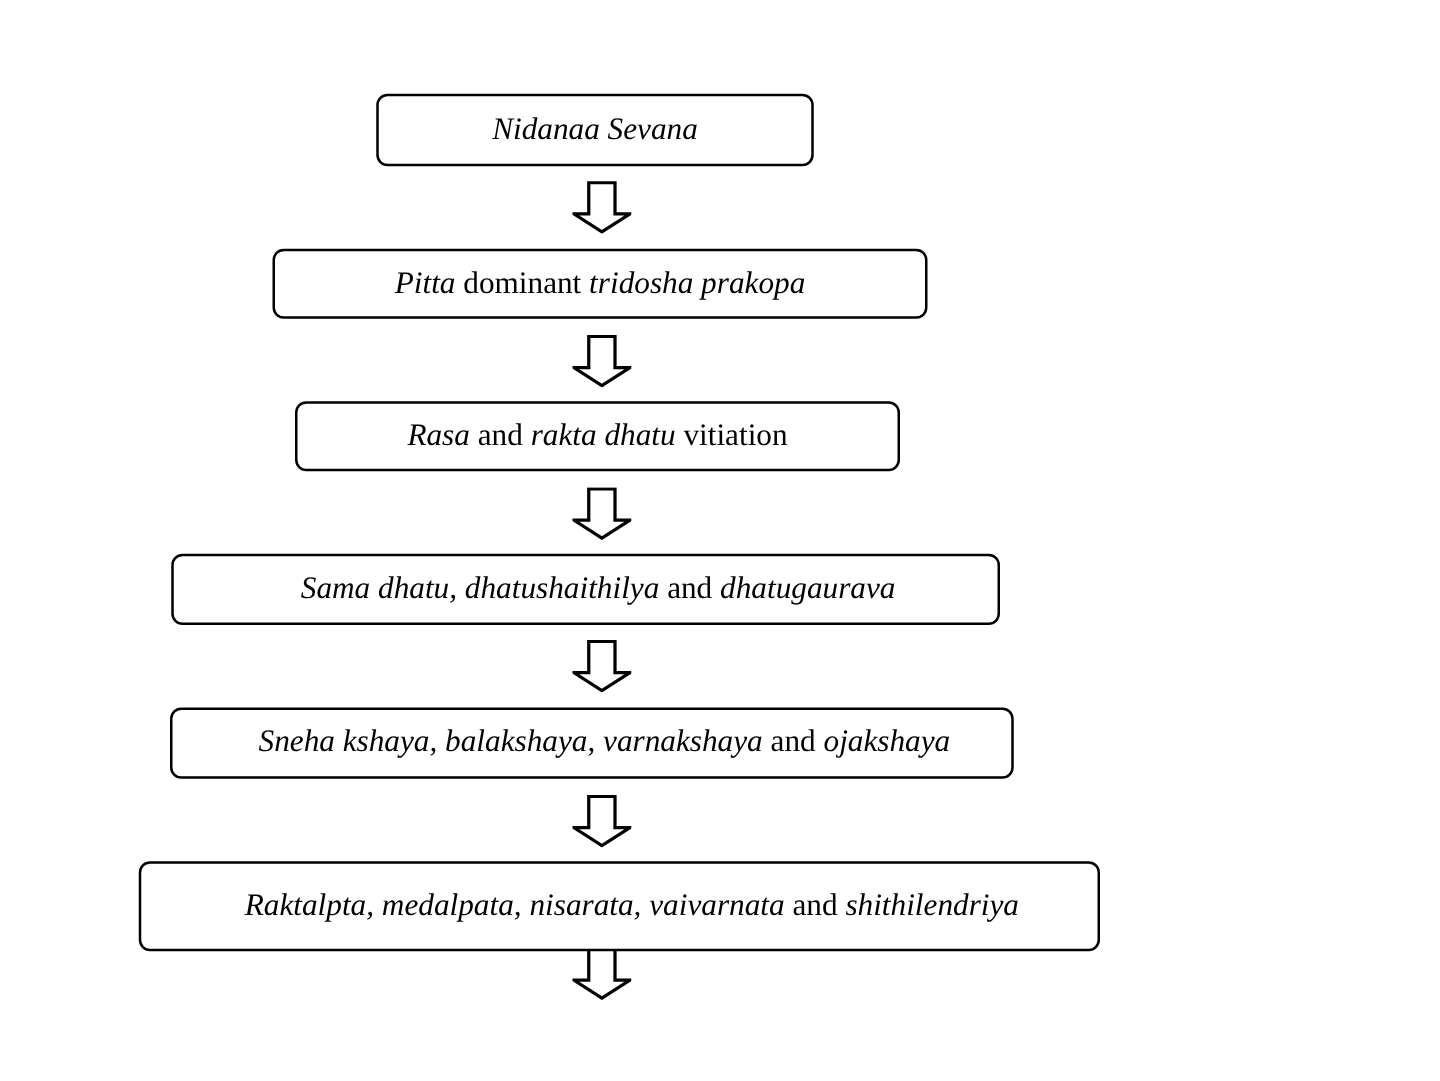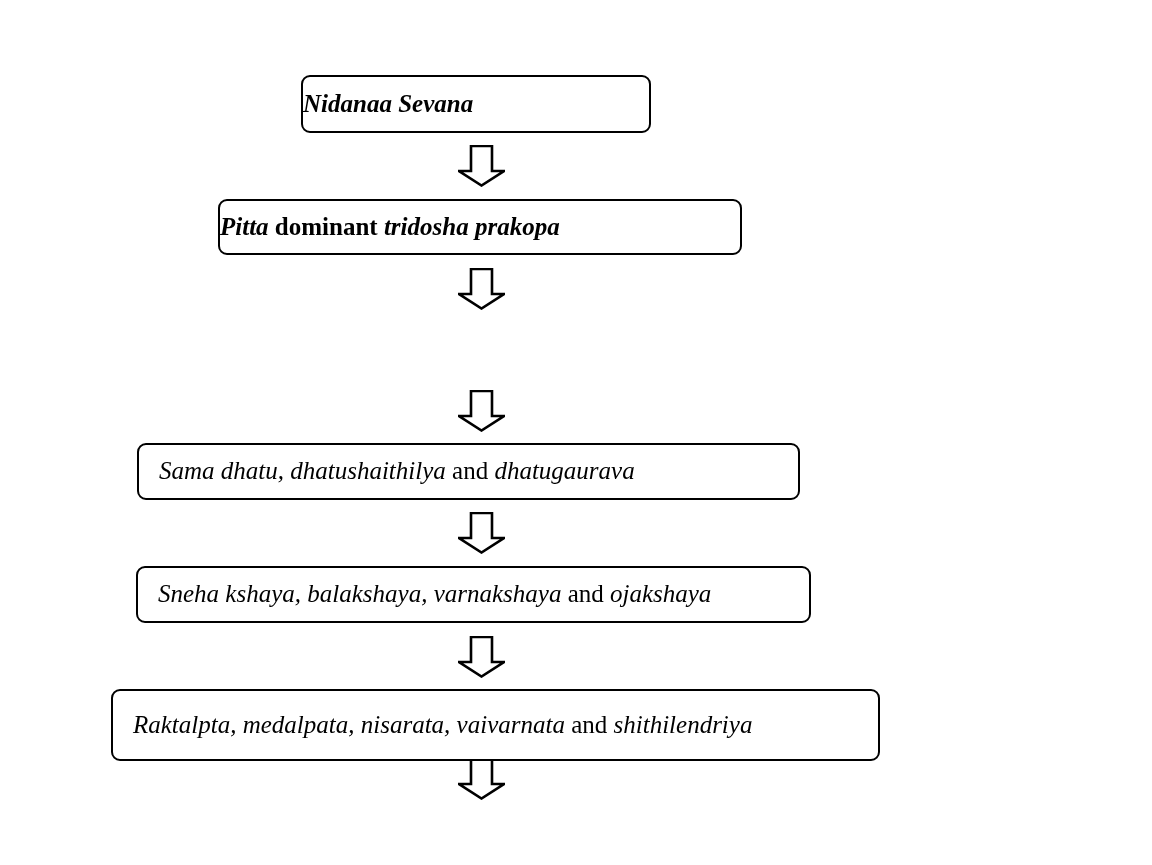--- a/index.html
+++ b/index.html
@@ -38,24 +38,24 @@
   .node-text {
     display: block;
     width: 100%;
     font-size: 25px;
     line-height: 1.15;
     color: #000000;
     white-space: nowrap;
   }
 
   .align-center .node-text {
-    font-weight: bold;
+    text-align: center;
   }
   .align-left .node-text {
-    text-align: left;
+    text-align: center;
     padding-left: 20px;
   }
 
   .arrow-connector {
     position: absolute;
   }
   .arrow-connector svg {
     display: block;
     width: 100%;
     height: 100%;
@@ -94,20 +94,23 @@
       <svg viewBox="0 0 47 42" preserveAspectRatio="none" xmlns="http://www.w3.org/2000/svg">
         <path d="M 13 1 L 34 1 L 34 26 L 46 26 L 23.5 40.5 L 1 26 L 13 26 Z" fill="#ffffff" stroke="#000000" stroke-width="2.6" stroke-linejoin="miter"></path>
       </svg>
     </div>
     <div class="node-box align-center" style="left: 301px; top: 75px; width: 350px; height: 58px;">
       <span class="node-text"><i>Nidanaa Sevana</i></span>
     </div>
     <div class="node-box align-center" style="left: 218px; top: 199px; width: 524px; height: 56px;">
       <span class="node-text"><i>Pitta</i> dominant <i>tridosha prakopa</i></span>
     </div>
+    <div class="node-box align-center" style="left: 236px; top: 321px; width: 484px; height: 56px;">
+      <span class="node-text"><i>Rasa</i> and <i>rakta dhatu</i> vitiation</span>
+    </div>
     <div class="node-box align-left" style="left: 137px; top: 443px; width: 663px; height: 57px;">
       <span class="node-text"><i>Sama dhatu, dhatushaithilya</i> and <i>dhatugaurava</i></span>
     </div>
     <div class="node-box align-left" style="left: 136px; top: 566px; width: 675px; height: 57px;">
       <span class="node-text"><i>Sneha kshaya, balakshaya, varnakshaya</i> and <i>ojakshaya</i></span>
     </div>
     <div class="node-box align-left" style="left: 111px; top: 689px; width: 769px; height: 72px;">
       <span class="node-text"><i>Raktalpta, medalpata, nisarata, vaivarnata</i> and <i>shithilendriya</i></span>
     </div>
   </div>

